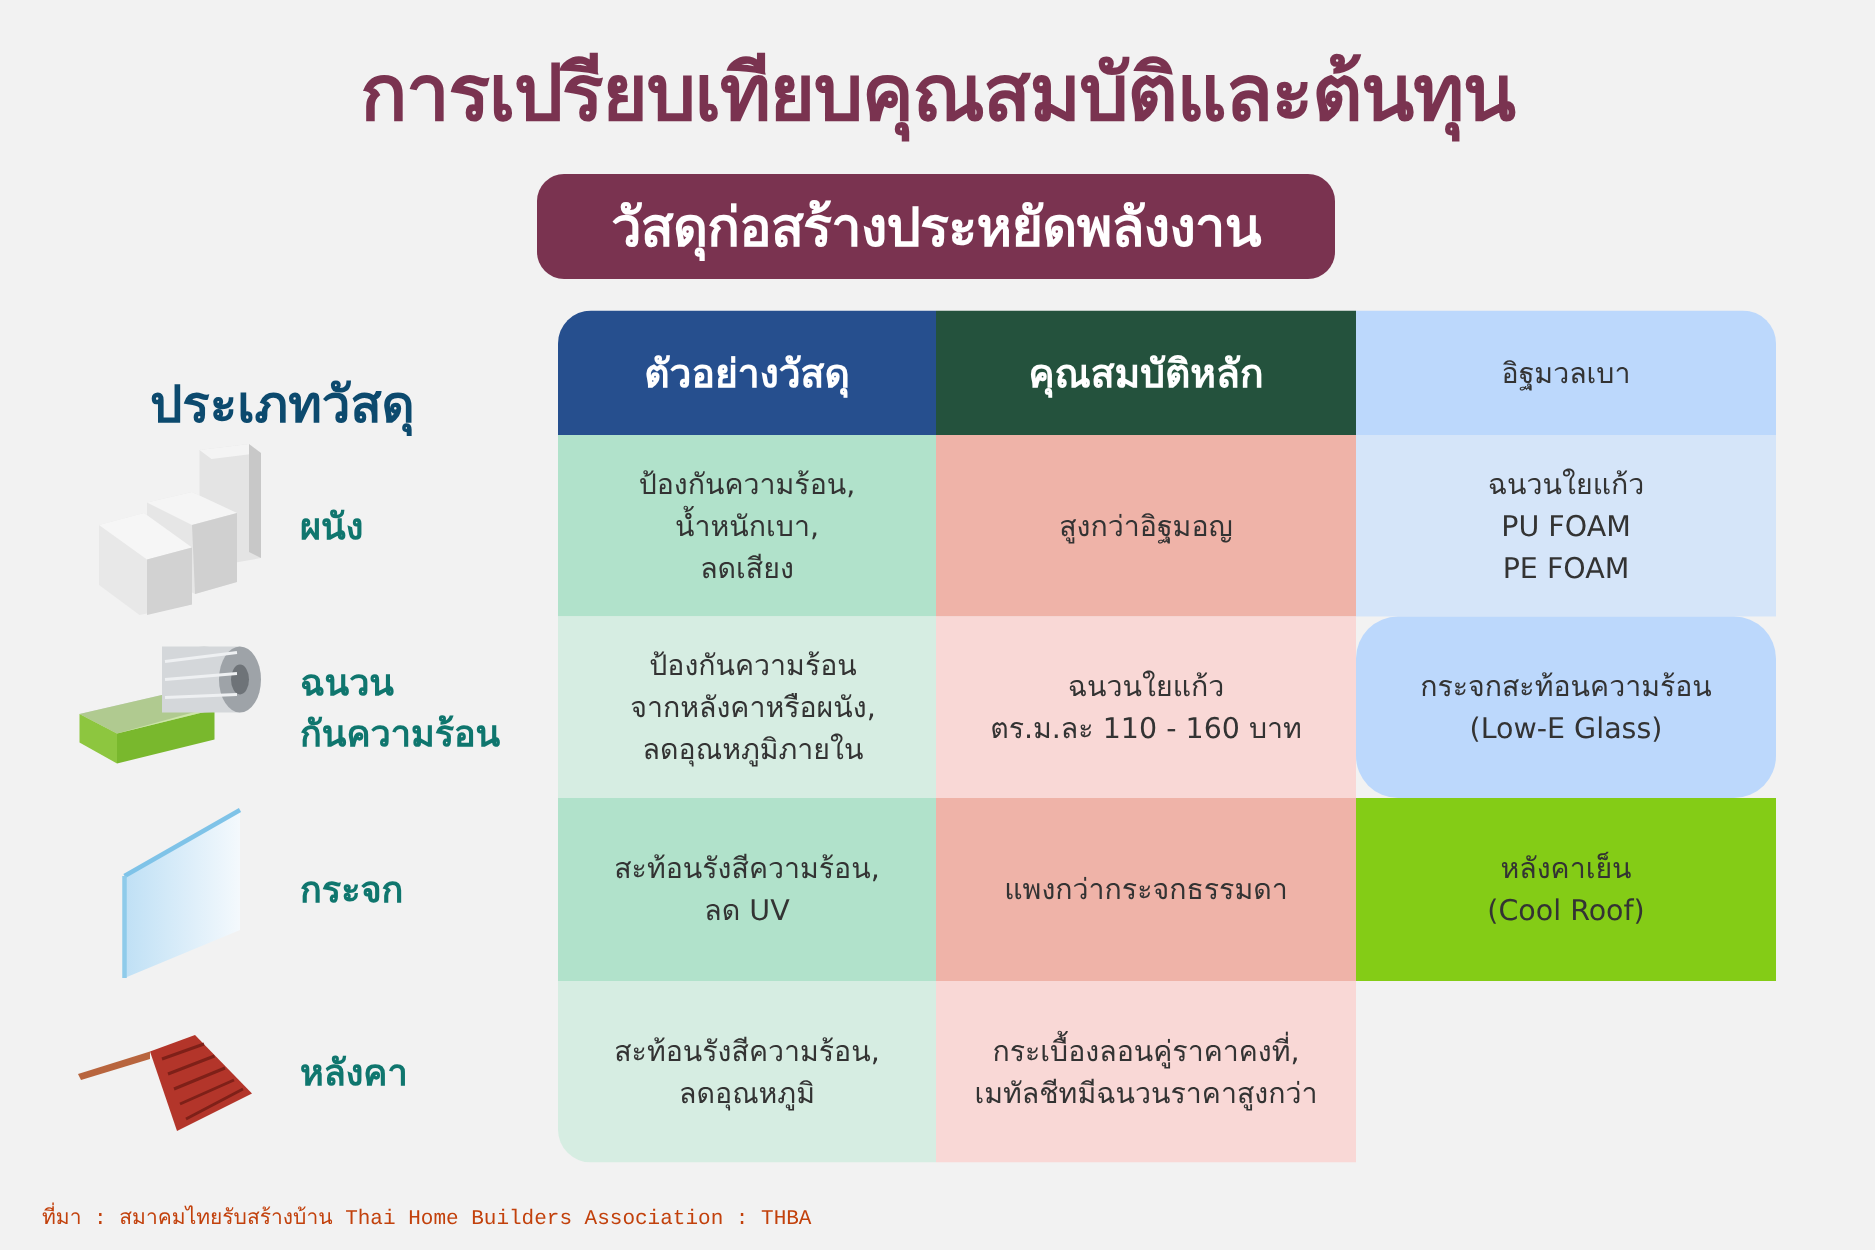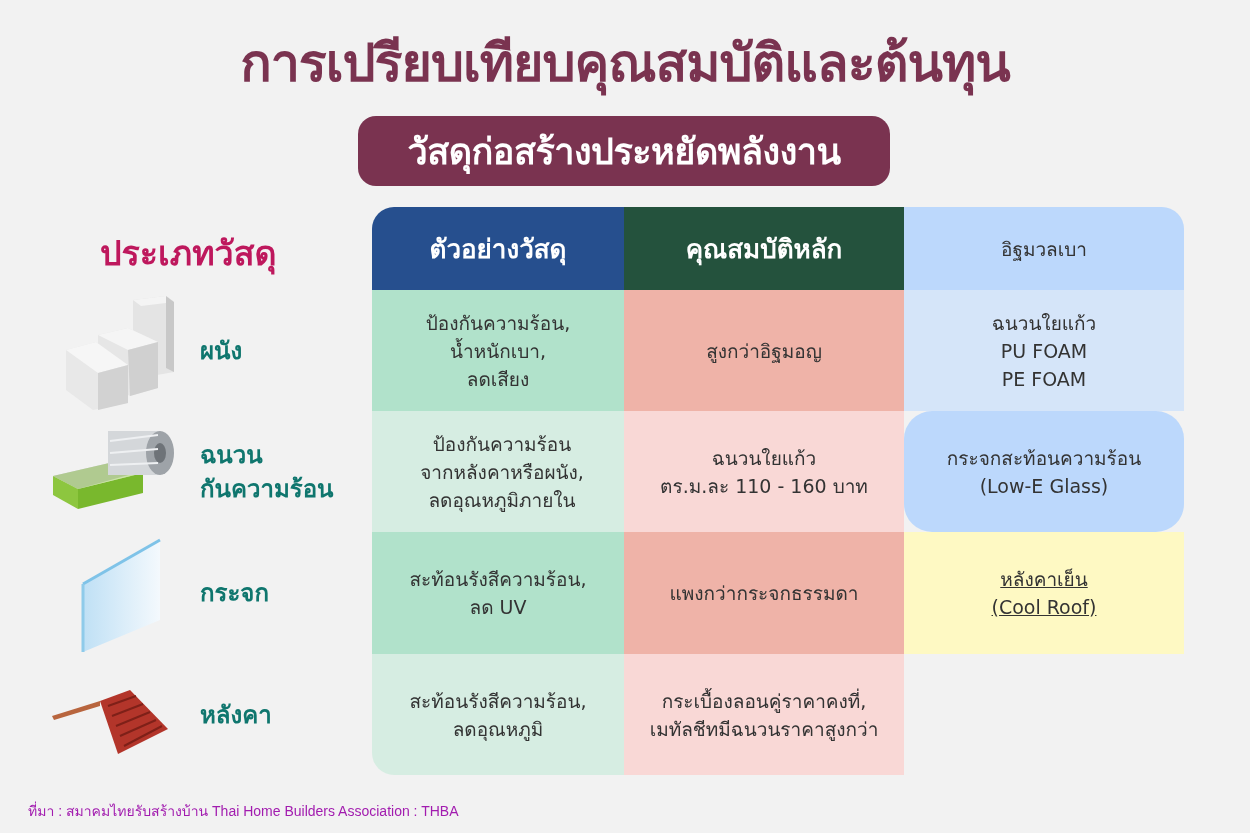--- a/index.html
+++ b/index.html
@@ -12,21 +12,21 @@
     font-size:52px; font-weight:bold; color:#7a3350; letter-spacing:-1px;
     line-height:70px;
   }
   .subtitle-pill {
     position:absolute; left:358px; top:116px; width:532px; height:70px;
     background:#7a3350; border-radius:18px; color:#fff;
     display:flex; align-items:center; justify-content:center;
     font-size:36px; font-weight:bold; letter-spacing:-0.5px;
   }
   .type-heading {
-    position:absolute; left:100px; top:226px; font-size:34px; font-weight:bold; color:#be185d;
+    position:absolute; left:100px; top:242px; font-size:34px; font-weight:bold; color:#0c4a6e;
   }
   .mat-row { position:absolute; left:40px; width:320px; height:121px; }
   .mat-img { position:absolute; left:8px; top:0; width:140px; height:121px; }
   .mat-label {
     position:absolute; left:160px; top:0; height:121px; display:flex; align-items:center;
     font-size:24px; font-weight:bold; color:#0f766e; line-height:34px;
   }
   .table {
     position:absolute; left:372px; top:207px; width:812px; height:568px;
     border-radius:22px; overflow:hidden; display:grid;
@@ -35,22 +35,22 @@
   }
   .th {
     display:flex; align-items:center; justify-content:center; color:#fff;
     font-size:26px; font-weight:bold;
   }
   .td {
     display:flex; align-items:center; justify-content:center; text-align:center;
     color:#333; font-size:19px; line-height:28px; padding:0 8px; white-space:pre-line;
   }
   .source {
-    position:absolute; left:28px; top:800px; font-size:14px; color:#a21caf;
-    font-family:Liberation Sans, sans-serif;
+    position:absolute; left:28px; top:800px; font-size:14px; color:#c2410c;
+    font-family:Liberation Mono, monospace;
   }
 </style>
 </head>
 <body>
 
 <div class="title">การเปรียบเทียบคุณสมบัติและต้นทุน</div>
 <div class="subtitle-pill">
   <span>วัสดุก่อสร้างประหยัดพลังงาน</span>
 </div>
 
@@ -137,21 +137,21 @@
 ลดอุณหภูมิภายใน</div>
   <div class="td" style="background:#f9d8d6;">ฉนวนใยแก้ว
 ตร.ม.ละ 110 - 160 บาท</div>
 
   <div class="td" style="background:#bcd8fc;border-radius:28px;">กระจกสะท้อนความร้อน
 (Low-E Glass)</div>
   <div class="td" style="background:#b1e2cb;">สะท้อนรังสีความร้อน,
 ลด UV</div>
   <div class="td" style="background:#efb3a8;">แพงกว่ากระจกธรรมดา</div>
 
-  <div class="td" style="background:#fef9c3;text-decoration:underline;">หลังคาเย็น
+  <div class="td" style="background:#84cc16;">หลังคาเย็น
 (Cool Roof)</div>
   <div class="td" style="background:#d6ede2;">สะท้อนรังสีความร้อน,
 ลดอุณหภูมิ</div>
   <div class="td" style="background:#f9d8d6;">กระเบื้องลอนคู่ราคาคงที่,
 เมทัลชีทมีฉนวนราคาสูงกว่า</div>
 </div>
 
 <div class="source">ที่มา : สมาคมไทยรับสร้างบ้าน Thai Home Builders Association : THBA</div>
 
 </body></html>

